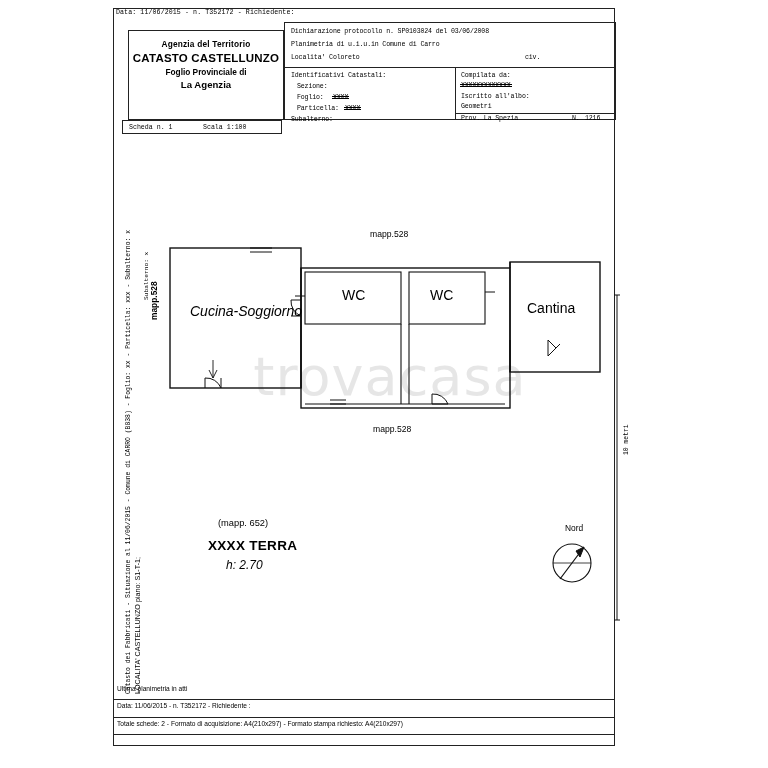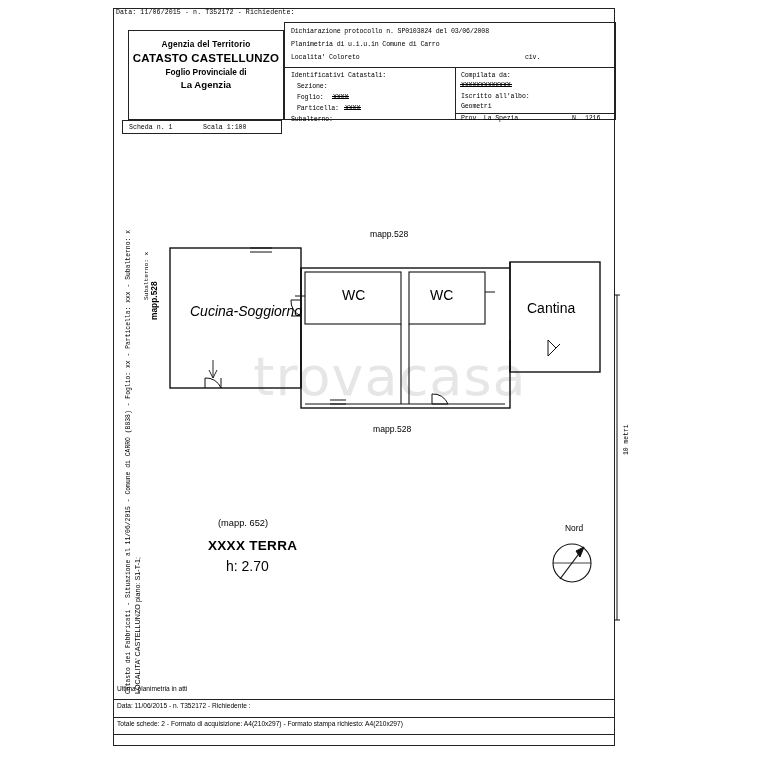--- a/index.html
+++ b/index.html
@@ -148,21 +148,22 @@
     font-size: 9.3px;
   }
   .title-piano {
     left: 208px; top: 538px;
     font-size: 13.5px;
     font-weight: bold;
     letter-spacing: .3px;
   }
   .title-h {
     left: 226px; top: 558px;
-    font-size: 14px;
+    font-size: 12px;
+    font-style: italic;
   }
 
   .nord-label {
     left: 565px; top: 523px;
     font-size: 8.4px;
   }
 
   
   .watermark {
     position: absolute;

